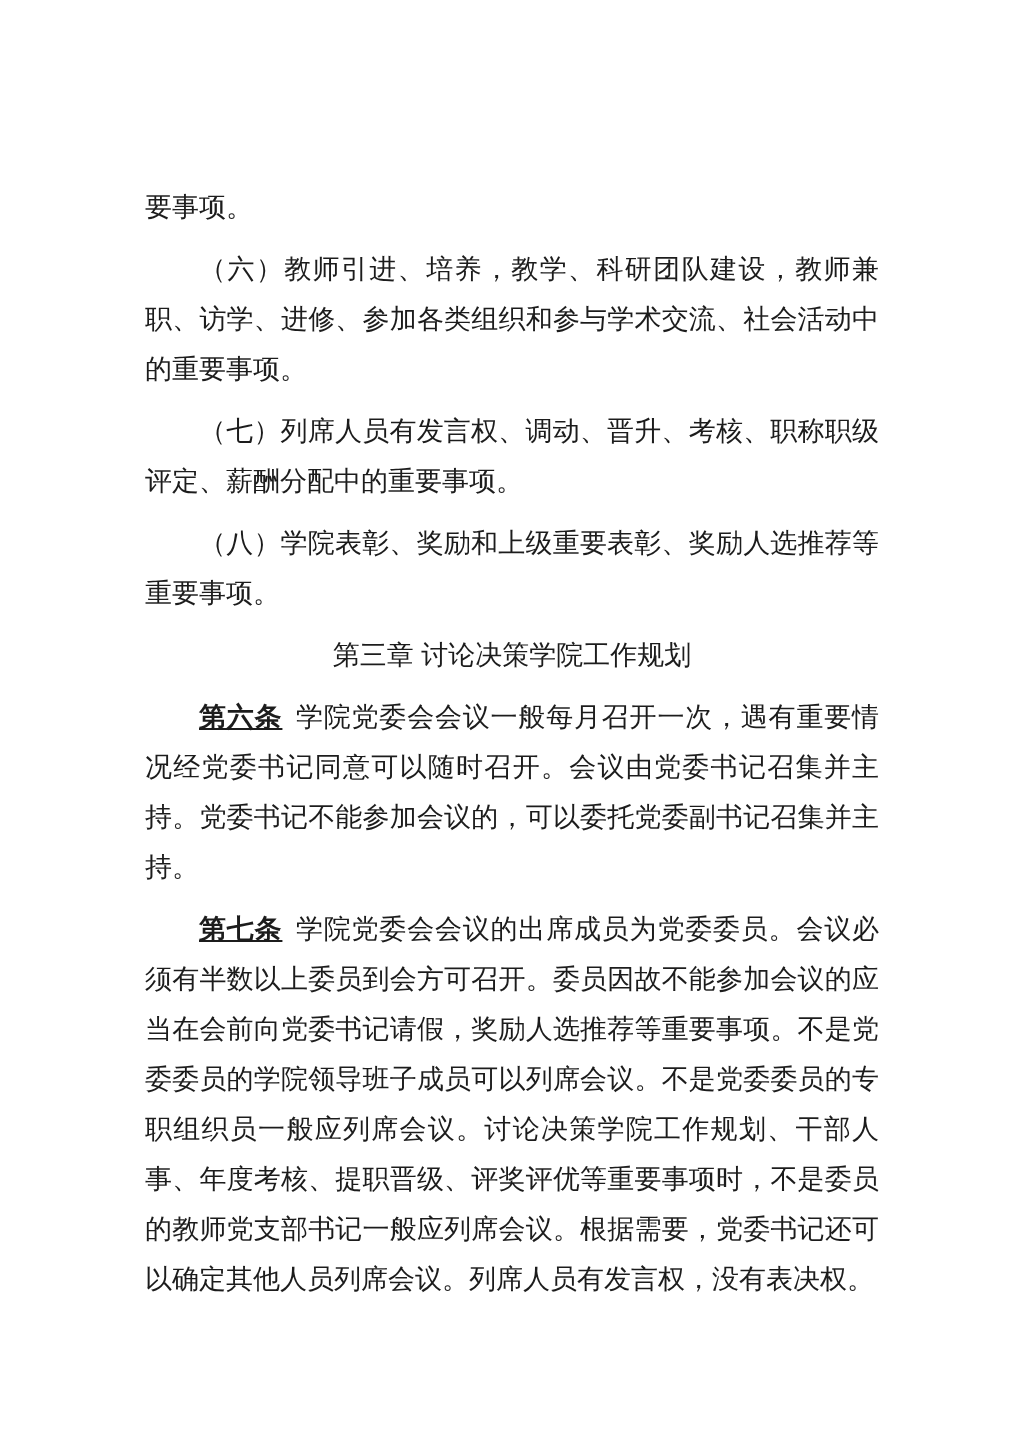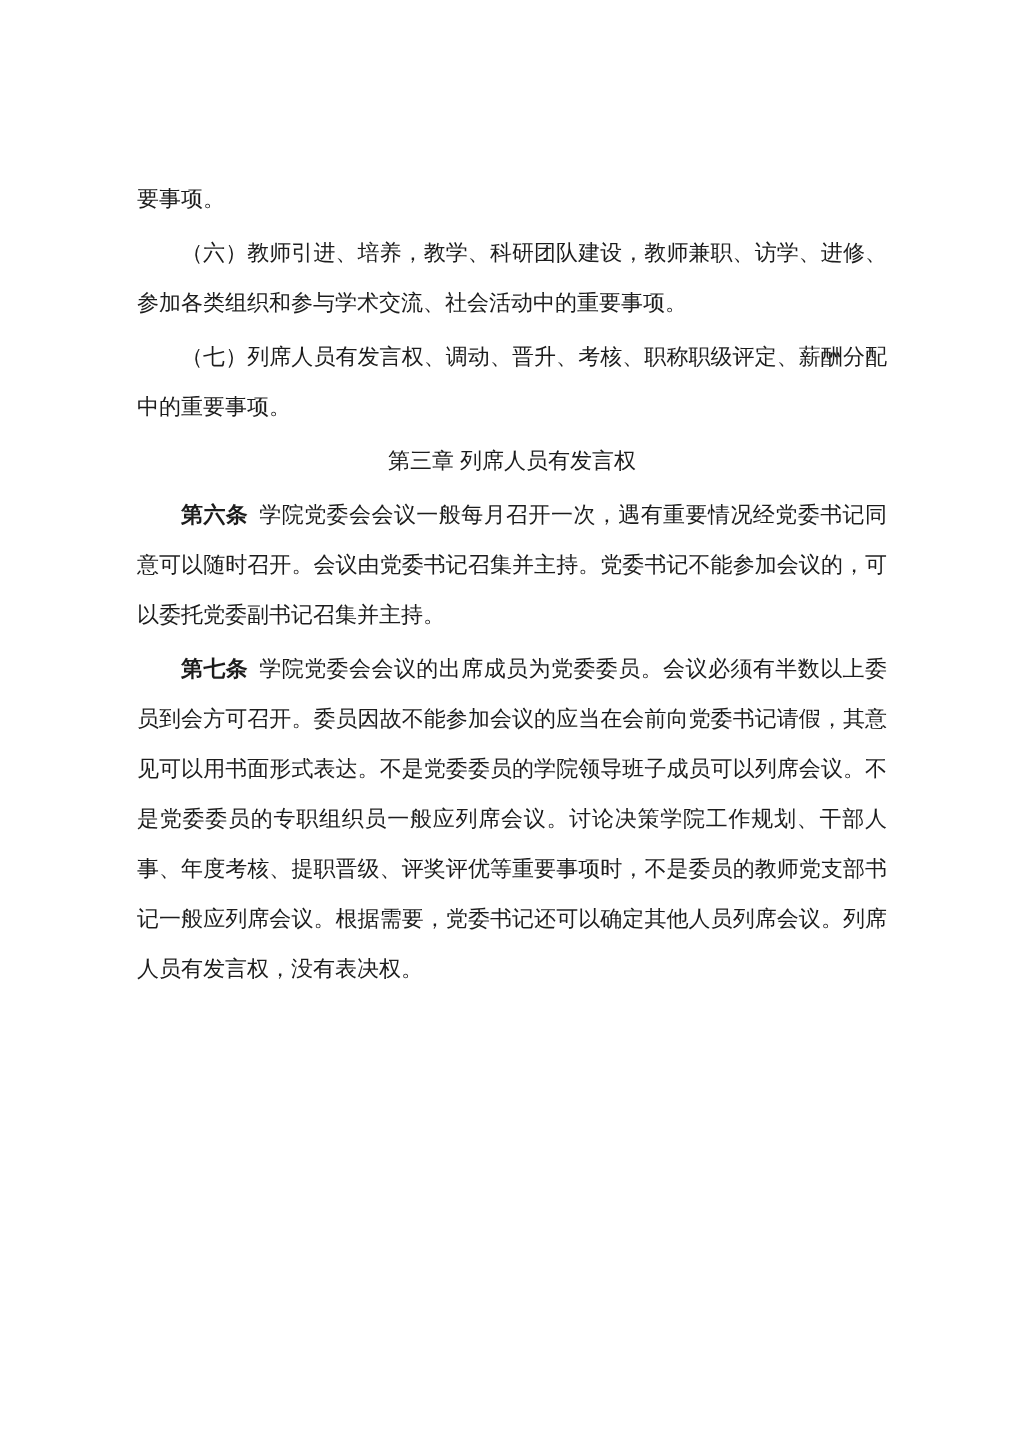--- a/index.html
+++ b/index.html
@@ -16,23 +16,23 @@
     font-family: "Liberation Serif", serif;
   }
   .content {
     position: absolute;
     left: 133px;
     top: 170px;
     width: 758px;
     color: #1c1c1c;
   }
   .content p, .content h2 {
-    margin: 4px;
+    margin: 12px;
     padding: 0;
-    font-size: 22px;
+    font-size: 27px;
     line-height: 50px;
     font-weight: normal;
     text-align: justify;
     text-justify: inter-ideograph;
     letter-spacing: 0;
   }
   .body-par {
     text-indent: 2em;
   }
   .no-indent {
@@ -41,40 +41,42 @@
   .chapter {
     text-align: center !important;
     text-indent: 0;
     font-weight: bold;
     font-family: "Liberation Sans", sans-serif;
   }
   .lead {
     font-weight: bold;
     font-family: "Liberation Sans", sans-serif;
     margin-right: 0.5em;
+    text-decoration: underline;
   }
 </style>
 </head>
 <body>
 
 <div class="page">
   <div class="content">
 
     <p class="body-par no-indent">要事项。</p>
 
     <p class="body-par">（六）教师引进、培养，教学、科研团队建设，教师兼职、访学、进修、参加各类组织和参与学术交流、社会活动中的重要事项。</p>
 
     <p class="body-par">（七）列席人员有发言权、调动、晋升、考核、职称职级评定、薪酬分配中的重要事项。</p>
 
+    <p class="body-par">（八）学院表彰、奖励和上级重要表彰、奖励人选推荐等重要事项。</p>
 
 
-    <h2 class="chapter">第三章 列席人员有发言权</h2>
+    <h2 class="chapter">第三章 讨论决策学院工作规划</h2>
 
     <p class="body-par">
       <span class="lead">第六条</span><span>学院党委会会议一般每月召开一次，遇有重要情况经党委书记同意可以随时召开。会议由党委书记召集并主持。党委书记不能参加会议的，可以委托党委副书记召集并主持。</span>
     </p>
 
     <p class="body-par">
-      <span class="lead">第七条</span><span>学院党委会会议的出席成员为党委委员。会议必须有半数以上委员到会方可召开。委员因故不能参加会议的应当在会前向党委书记请假，其意见可以用书面形式表达。不是党委委员的学院领导班子成员可以列席会议。不是党委委员的专职组织员一般应列席会议。讨论决策学院工作规划、干部人事、年度考核、提职晋级、评奖评优等重要事项时，不是委员的教师党支部书记一般应列席会议。根据需要，党委书记还可以确定其他人员列席会议。列席人员有发言权，没有表决权。</span>
+      <span class="lead">第七条</span><span>学院党委会会议的出席成员为党委委员。会议必须有半数以上委员到会方可召开。委员因故不能参加会议的应当在会前向党委书记请假，奖励人选推荐等重要事项。不是党委委员的学院领导班子成员可以列席会议。不是党委委员的专职组织员一般应列席会议。讨论决策学院工作规划、干部人事、年度考核、提职晋级、评奖评优等重要事项时，不是委员的教师党支部书记一般应列席会议。根据需要，党委书记还可以确定其他人员列席会议。列席人员有发言权，没有表决权。</span>
     </p>
 
   </div>
 </div>
 
 </body></html>

